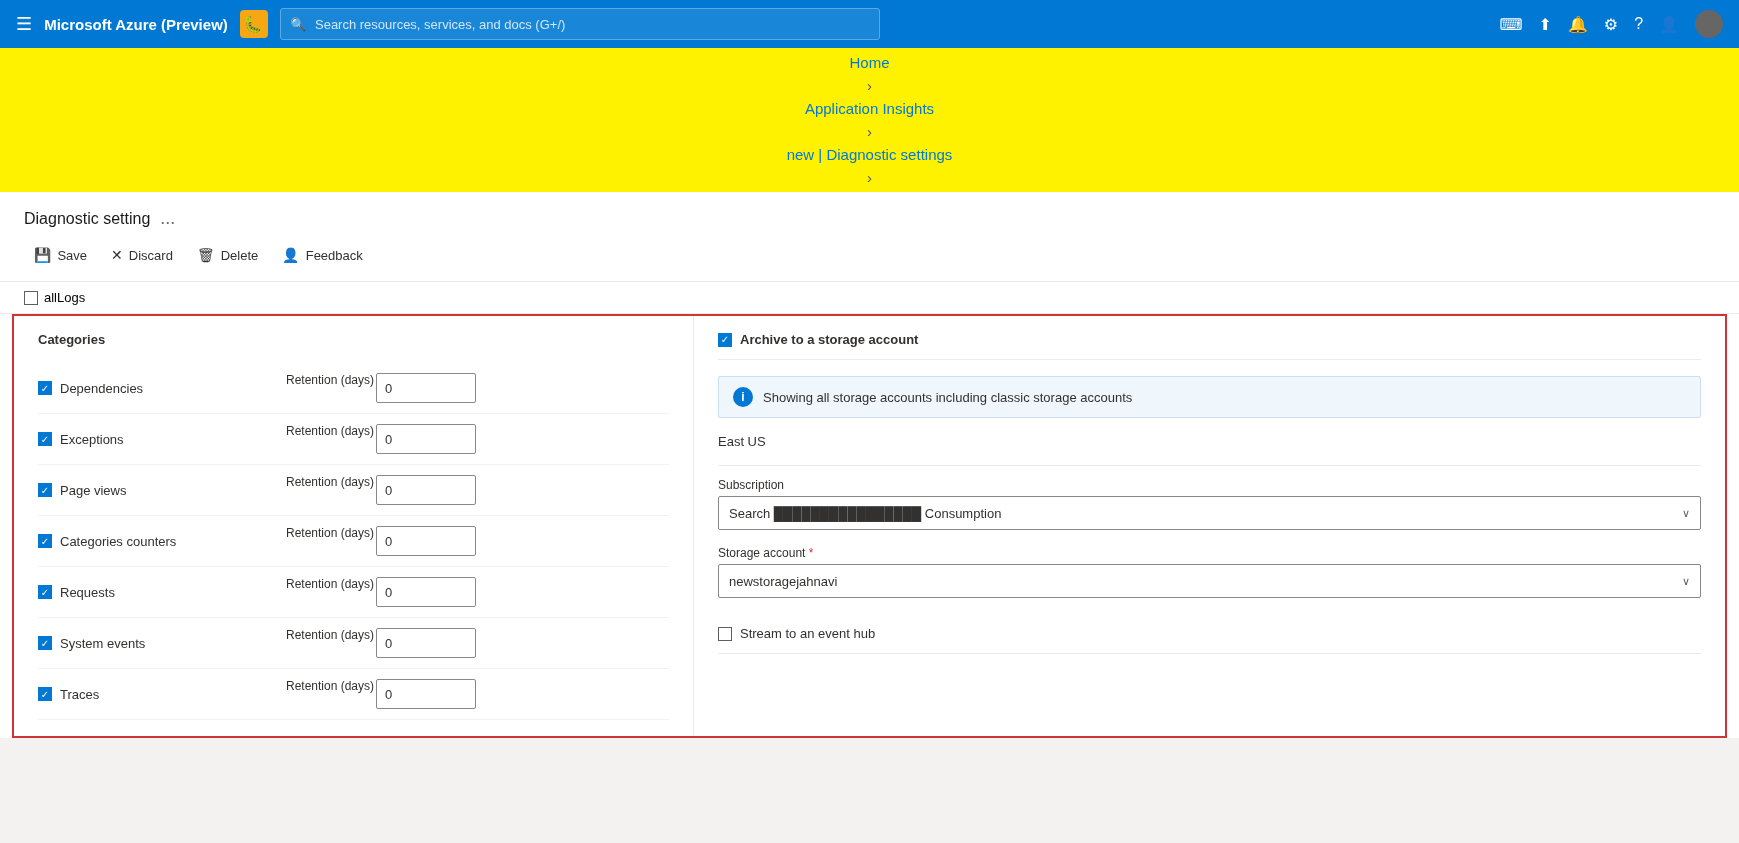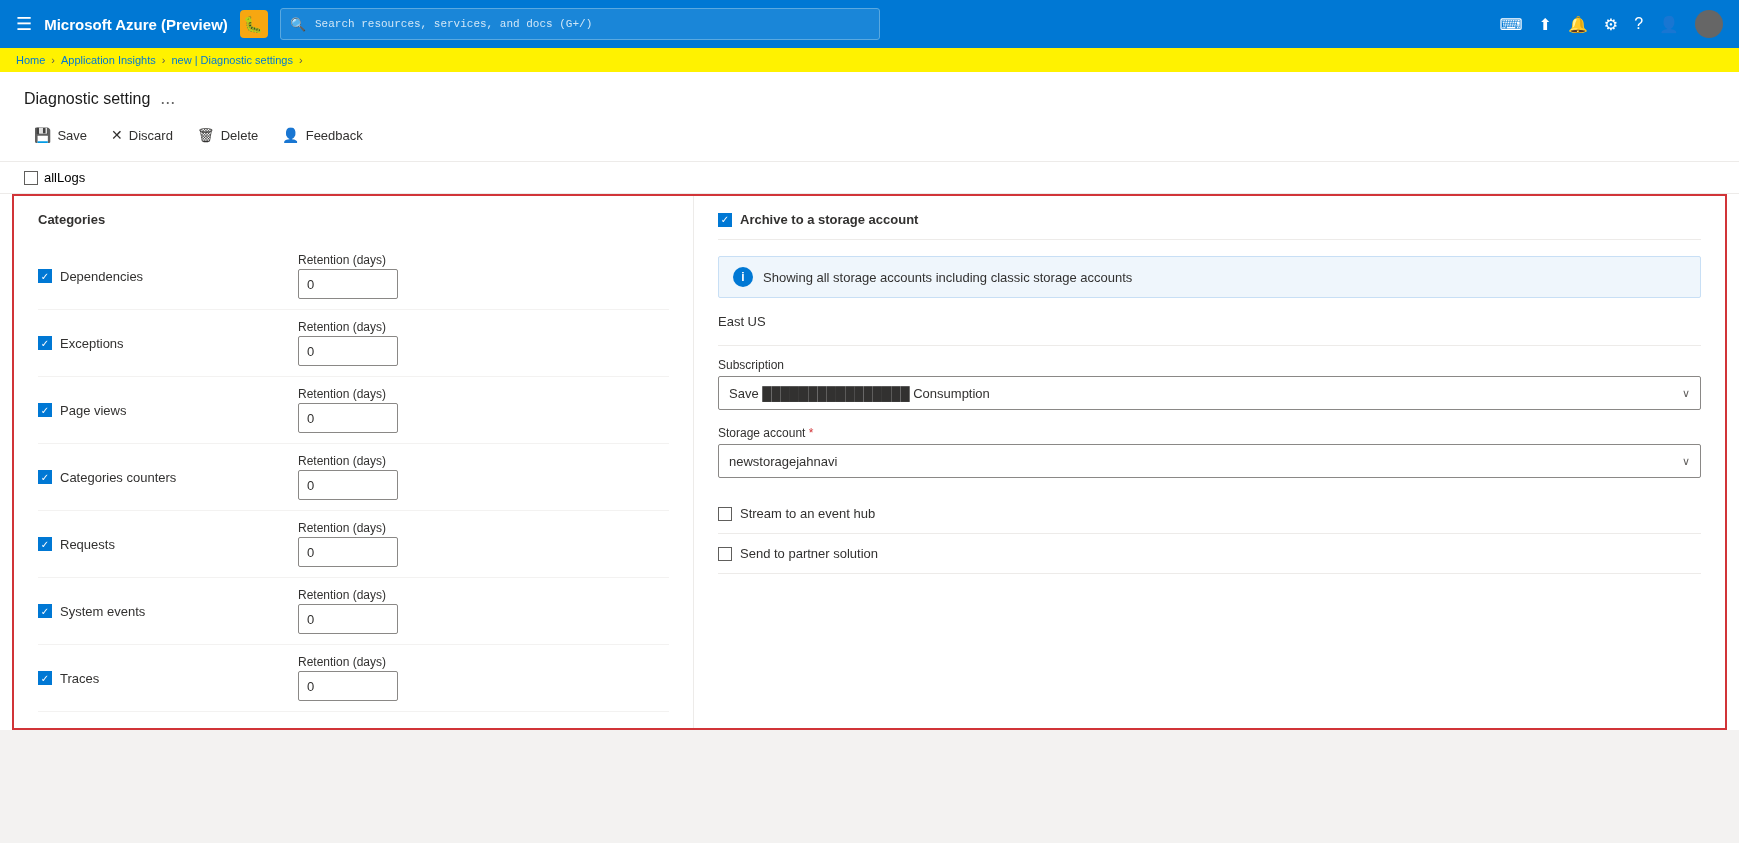--- a/index.html
+++ b/index.html
@@ -34,37 +34,37 @@
       align-items: center;
       padding: 0 10px;
       gap: 8px;
       color: white;
     }
     .search-bar input {
       background: transparent;
       border: none;
       outline: none;
       color: #fef9c3;
-      font-size: 11px;
+      font-size: 13px;
       width: 100%;
-      font-family: Liberation Mono, monospace;
     }
     .search-bar input::placeholder { color: rgba(255,255,255,0.8); }
     .nav-icons { margin-left: auto; display: flex; align-items: center; gap: 16px; color: white; font-size: 16px; }
     .nav-icon { cursor: pointer; }
     .avatar { width: 28px; height: 28px; border-radius: 50%; background: #666; display: flex; align-items: center; justify-content: center; font-size: 11px; color: white; overflow: hidden; }
 
     
     .breadcrumb {
       background: #fff200;
       padding: 6px 16px;
       display: flex;
       align-items: center;
       gap: 6px;
-      font-size: 11px;
+      font-size: 15px;
+      flex-direction: column;
     }
     .breadcrumb a { color: #0078d4; text-decoration: none; }
     .breadcrumb .sep { color: #555; }
 
     
     .page-header {
       background: white;
       padding: 16px 24px 0 24px;
     }
     .page-title-row {
@@ -163,23 +163,23 @@
     }
     .category-left {
       display: flex;
       align-items: center;
       gap: 8px;
       width: 240px;
     }
     .category-name { font-size: 13px; color: #323130; }
     .retention-group {
       display: flex;
-      flex-direction: column;
+      flex-direction: row;
       gap: 2px;
-      margin-left: 20px;
+      margin-left: 8px;
     }
     .retention-label { font-size: 12px; color: #323130; }
     .retention-input {
       width: 100px;
       height: 30px;
       border: 1px solid #8a8886;
       padding: 4px 8px;
       font-size: 13px;
       color: #323130;
       border-radius: 2px;
@@ -420,40 +420,36 @@
 
       <div class="field-group">
         <div class="field-value">East US</div>
       </div>
 
       <div class="separator"></div>
 
       <div class="field-group">
         <div class="field-label">Subscription</div>
         <div class="dropdown-field">
-          <span>Save ████████████████ Consumption</span>
+          <span>Search ████████████████ Consumption</span>
           <span class="dropdown-arrow">∨</span>
         </div>
       </div>
 
       <div class="field-group">
         <div class="field-label">
           <span>Storage account</span>
           <span class="field-label-required"> *</span>
         </div>
         <div class="dropdown-field">
           <span>newstoragejahnavi</span>
           <span class="dropdown-arrow">∨</span>
         </div>
       </div>
 
       <div class="checkbox-row">
         <div class="cb"></div>
         <span class="checkbox-row-label">Stream to an event hub</span>
       </div>
 
-      <div class="checkbox-row">
-        <div class="cb"></div>
-        <span class="checkbox-row-label">Send to partner solution</span>
-      </div>
     </div>
   </div>
 </div>
 
 </body></html>

